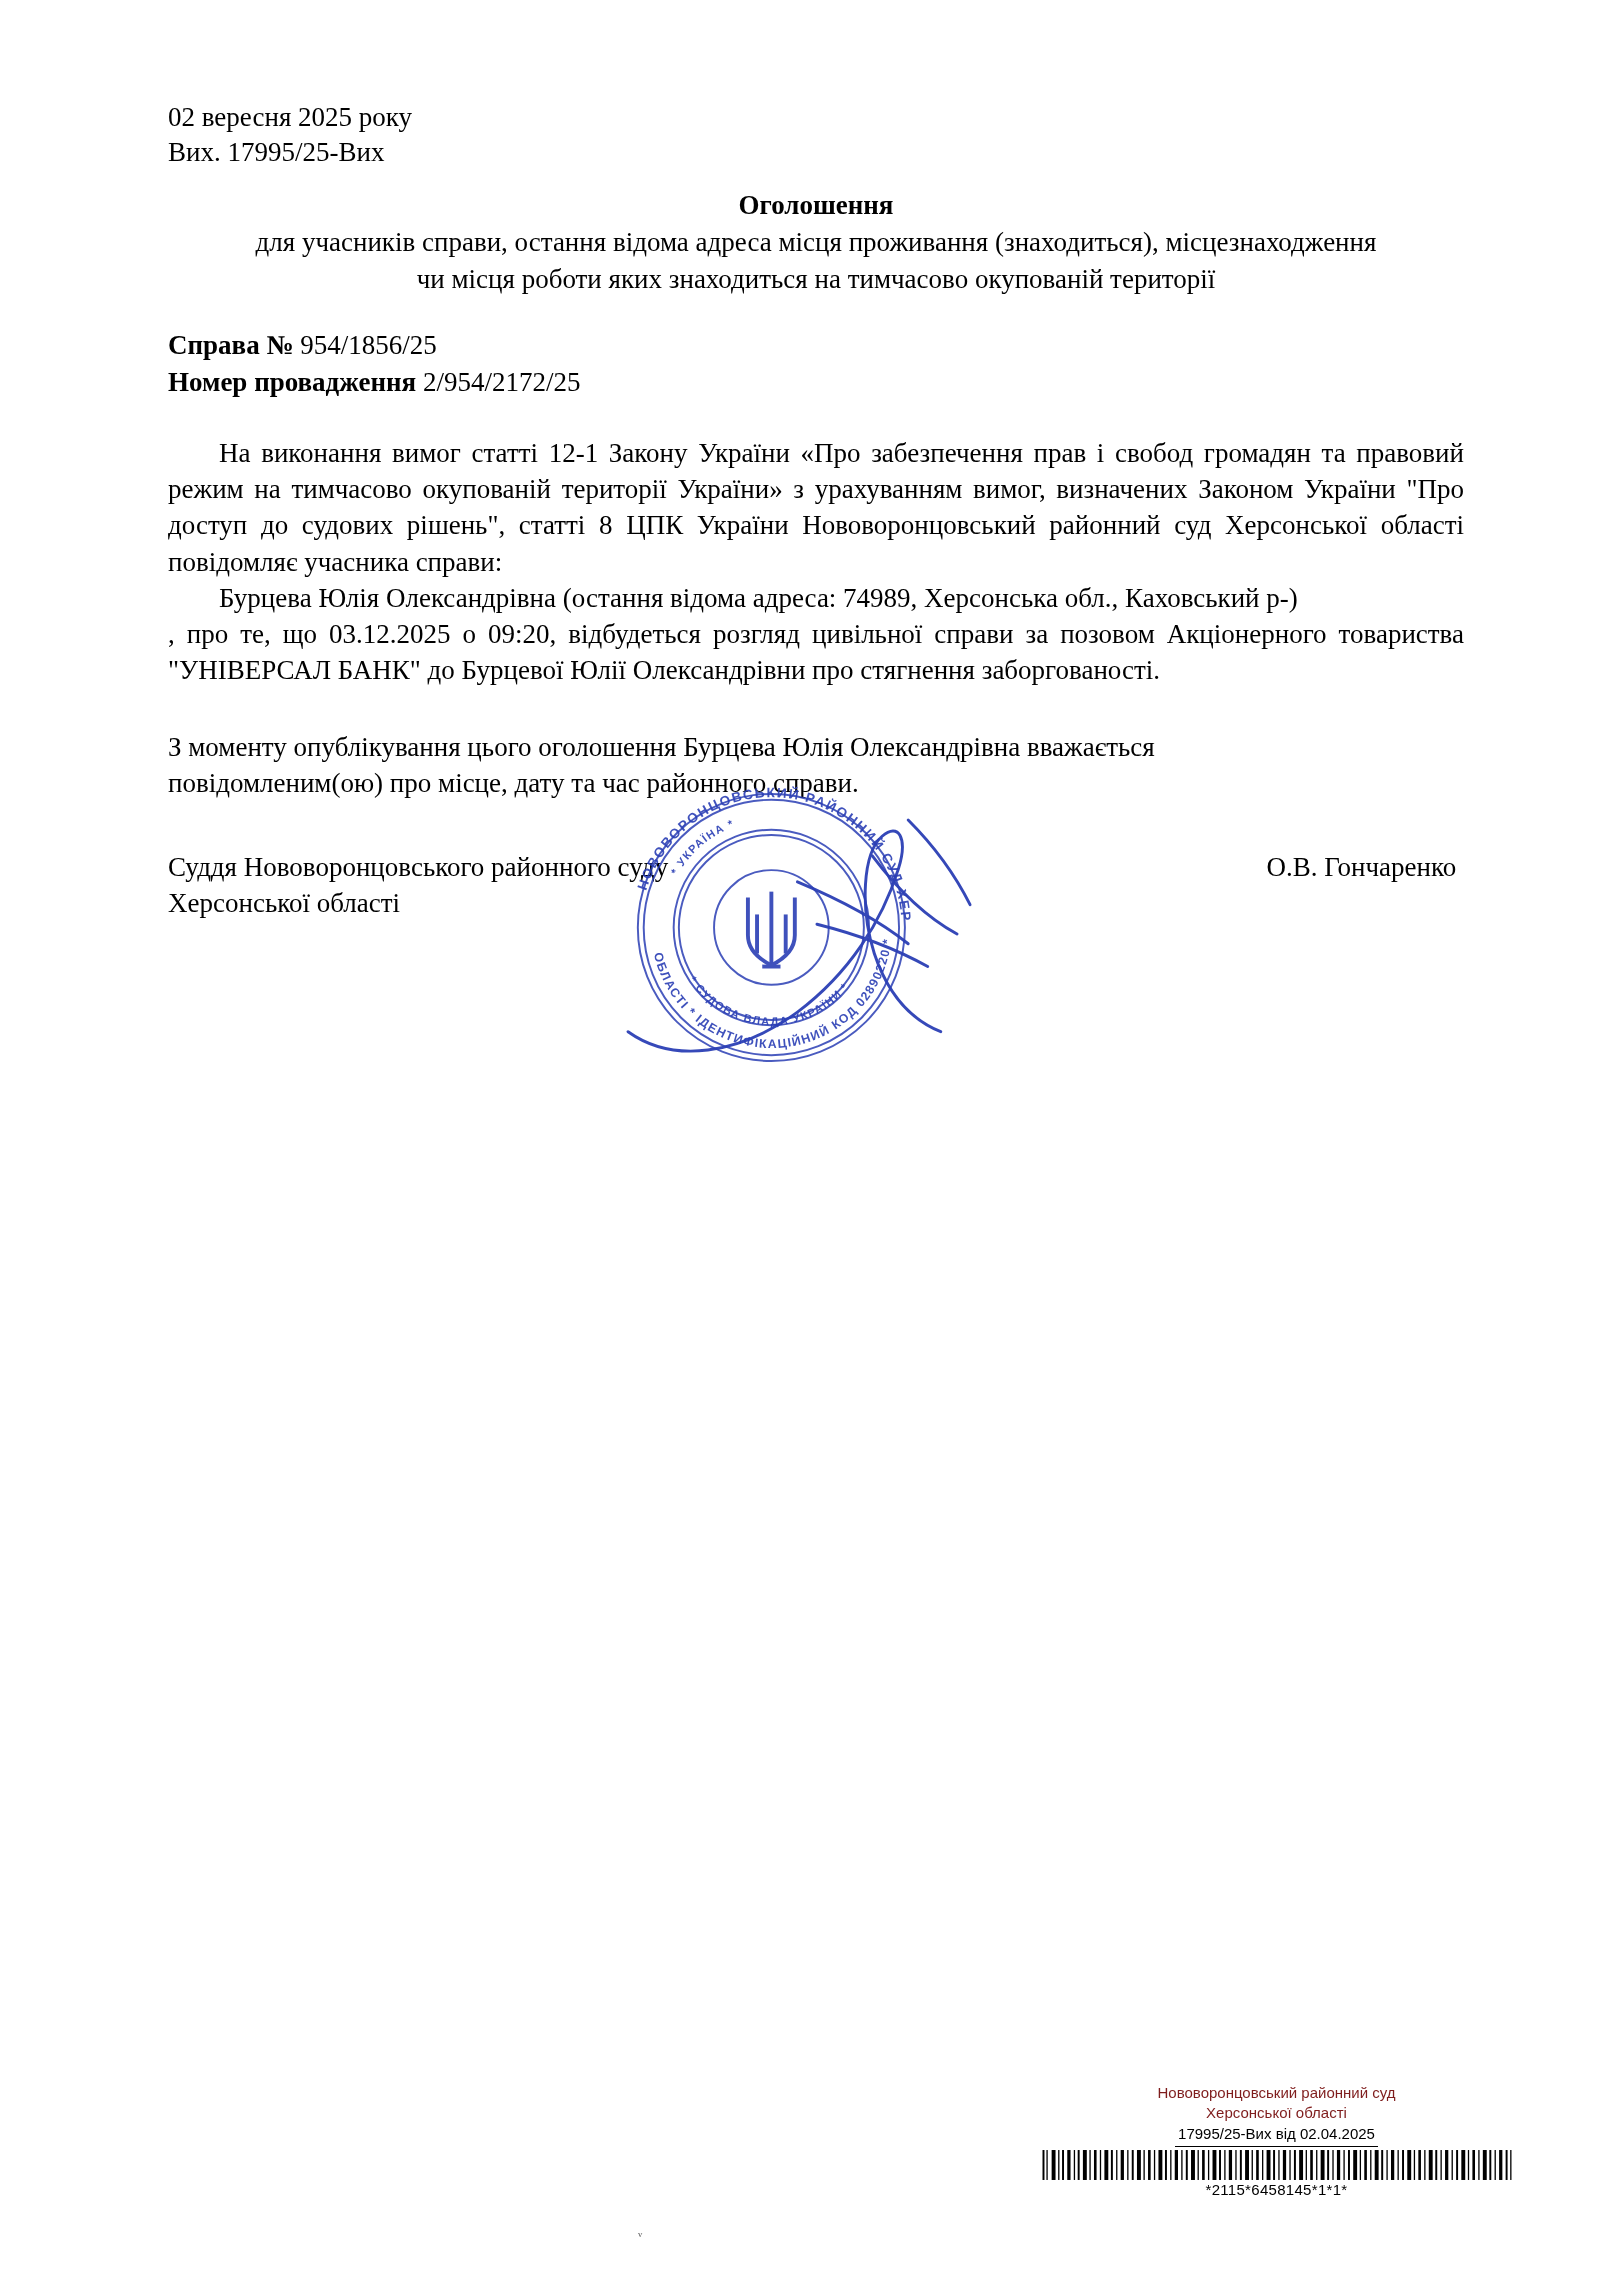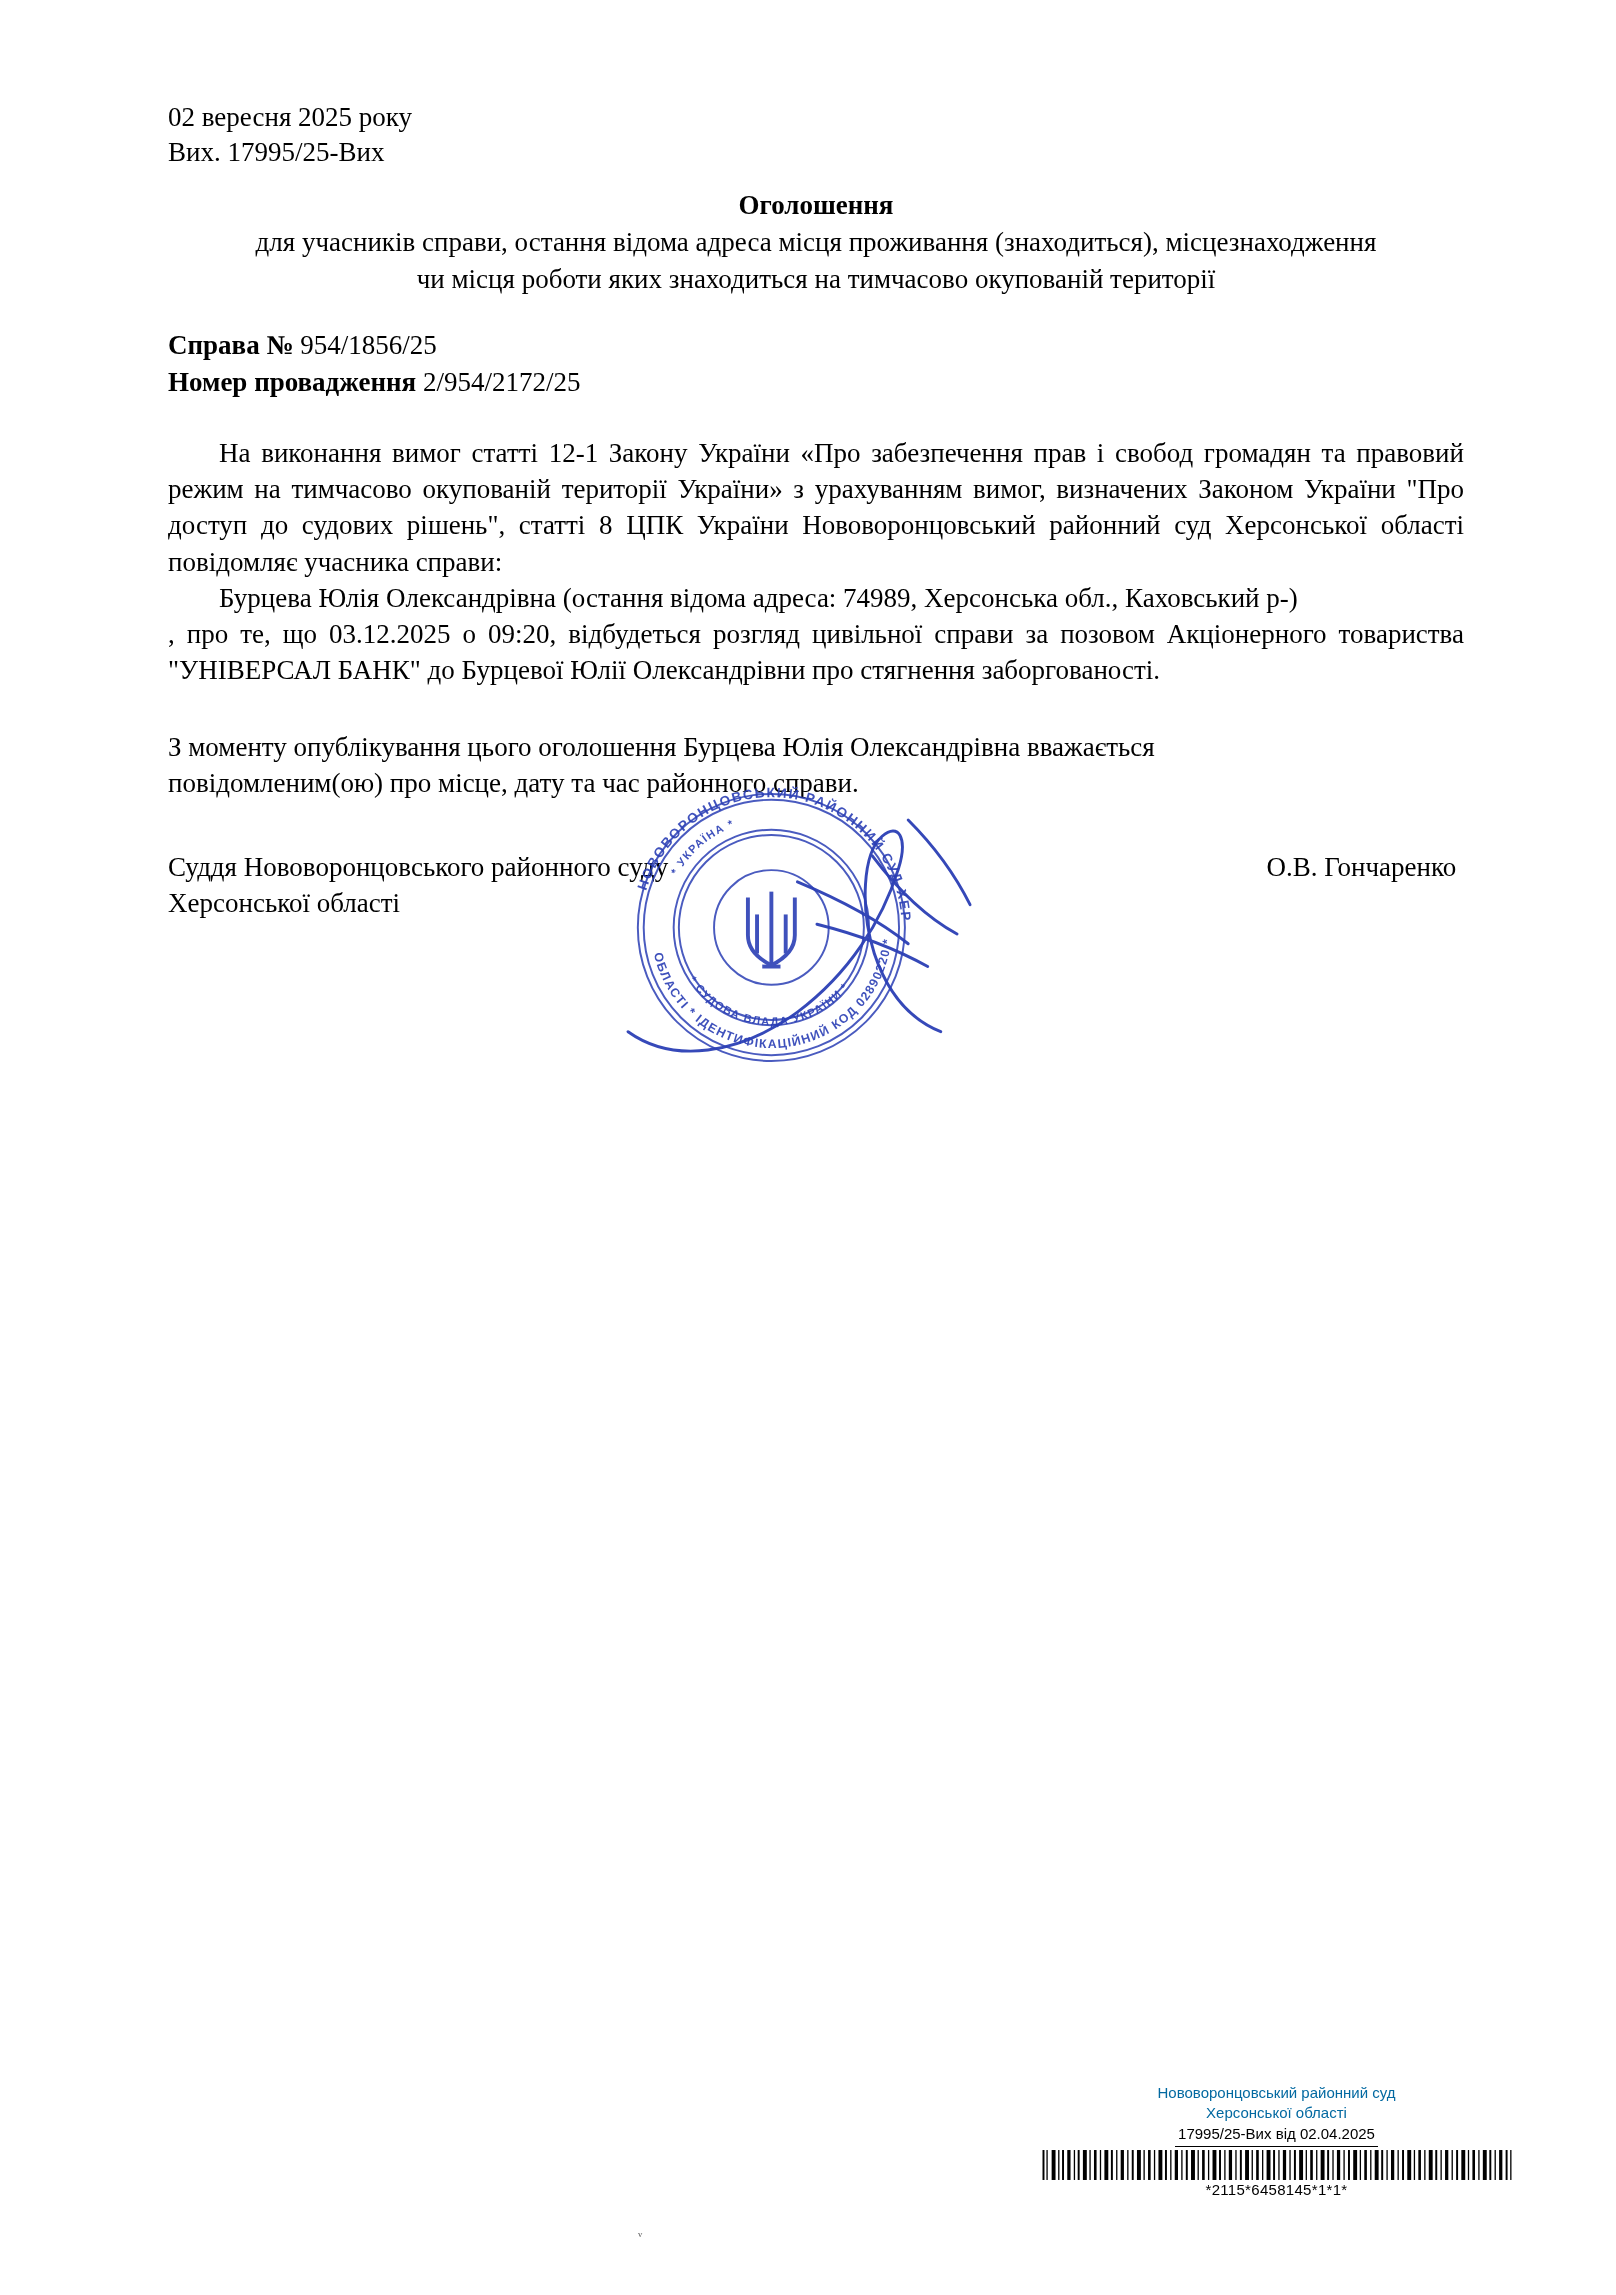--- a/index.html
+++ b/index.html
@@ -106,21 +106,21 @@
     position: absolute;
     left: 1016px;
     top: 2083px;
     width: 521px;
     text-align: center;
     font-family: "Liberation Sans", "DejaVu Sans", sans-serif;
   }
   .footer-line {
     font-size: 15px;
     line-height: 1.34;
-    color: #0369a1;
+    color: #7f1d1d;
   }
   .footer-ref {
     font-size: 15px;
     line-height: 1.34;
     margin-top: 1.3px;
     border-bottom: 0.7px solid #000;
     display: inline-block;
     padding: 0 2.6px 1.3px 2.6px;
   }
   .barcode {

